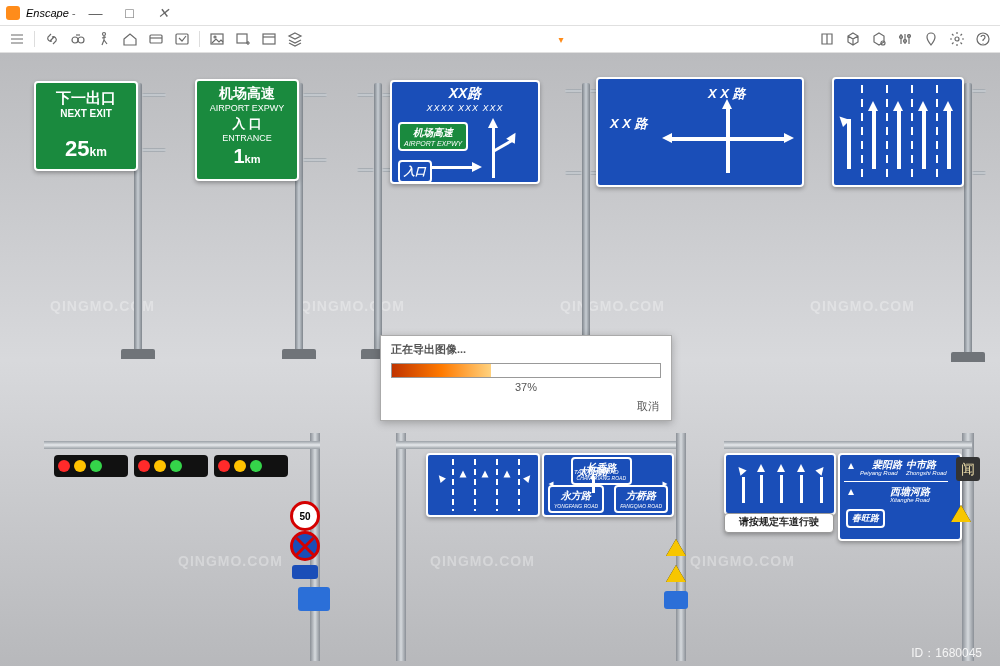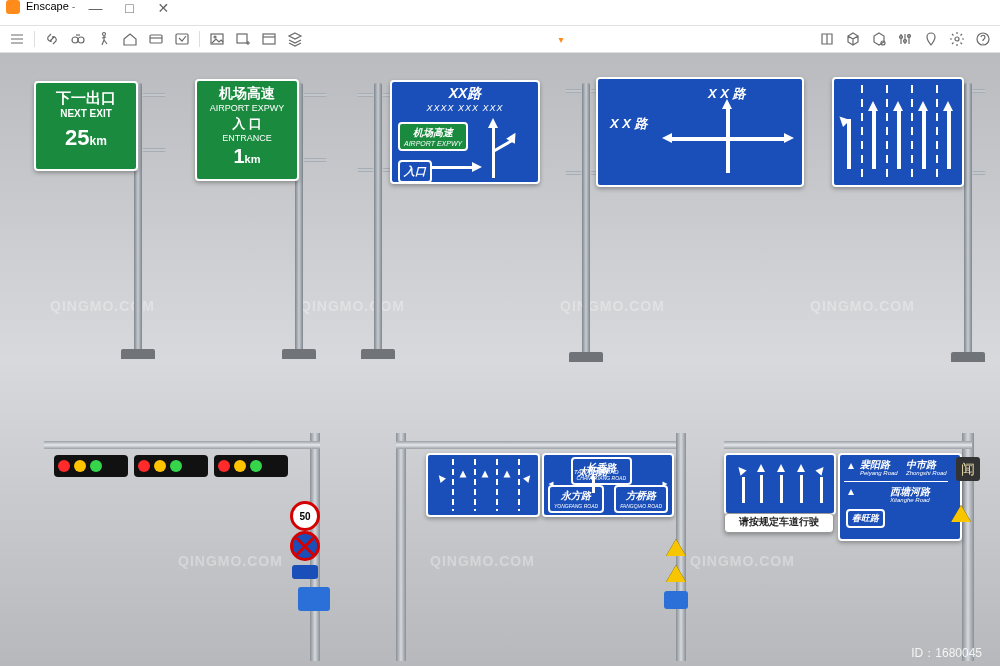--- a/index.html
+++ b/index.html
@@ -1,16 +1,16 @@
 <!DOCTYPE html>
 <html><head>
 <meta charset="utf-8">
 <style>
   html, body { margin:0; padding:0; width:1000px; height:666px; font-family:"Microsoft YaHei", Arial, sans-serif; overflow:hidden; background:#f0f0f0; }
-  .titlebar { height:25px; background:#fff; display:flex; align-items:flex-start; padding:0 6px; font-size:11px; border-bottom:1px solid #e0e0e0; }
+  .titlebar { height:25px; background:#fff; display:flex; align-items:center; padding:0 6px; font-size:11px; border-bottom:1px solid #e0e0e0;font-style:italic; }
   .tb-icon { width:14px; height:14px; background:#ff8c1a; border-radius:3px; margin-right:6px; }
   .tb-title { color:#454545; flex:1; white-space:nowrap; overflow:hidden; }
   .tb-ctrl { width:34px; text-align:center; color:#666; font-size:14px; cursor:pointer; }
   .toolbar { height:26px; background:#fff; display:flex; align-items:center; padding:0 8px; border-bottom:1px solid #e0e0e0; gap:8px; }
   .tool { width:18px; height:18px; display:flex; align-items:center; justify-content:center; }
   .tool svg { width:16px; height:16px; stroke:#6a6a6a; fill:none; stroke-width:1.2; }
   .tool-spacer { flex:1; }
   .caret { width:10px; text-align:center; color:#ff8c1a; font-size:10px; }
   .viewport { position:relative; width:1000px; height:615px; background:#c7c8cc; overflow:hidden; background-image:linear-gradient(#babbbe,#d8d9dc 50%,#b7b8bb); }
   .wm { position:absolute; color:rgba(255,255,255,.32); font-size:14px; font-weight:600; letter-spacing:1px; pointer-events:none; }
@@ -181,21 +181,21 @@
 
   <div class="pole" style="left:134px;top:30px;width:8px;height:270px"></div>
   <div class="base" style="left:121px;top:296px"></div>
   <div class="arm" style="left:44px;top:40px;width:90px"></div>
   <div class="arm" style="left:44px;top:95px;width:90px"></div>
   <div class="arm" style="left:142px;top:40px;width:24px"></div>
   <div class="arm" style="left:142px;top:95px;width:24px"></div>
   <div class="sign green" style="left:34px;top:28px;width:100px;height:80px;padding-top:6px">
     <div style="font-size:15px">下一出口</div>
     <div style="font-size:10px">NEXT EXIT</div>
-    <div style="font-size:22px;margin-top:6px"><span>25</span><span style="font-size:12px">km</span></div>
+    <div style="font-size:22px;margin-top:17px"><span>25</span><span style="font-size:12px">km</span></div>
   </div>
 
   <div class="pole" style="left:295px;top:30px;width:8px;height:270px"></div>
   <div class="base" style="left:282px;top:296px"></div>
   <div class="arm" style="left:205px;top:40px;width:90px"></div>
   <div class="arm" style="left:205px;top:105px;width:90px"></div>
   <div class="arm" style="left:303px;top:40px;width:24px"></div>
   <div class="arm" style="left:303px;top:105px;width:24px"></div>
   <div class="sign green" style="left:195px;top:26px;width:100px;height:94px;padding-top:4px">
     <div style="font-size:14px">机场高速</div>
@@ -335,30 +335,38 @@
     <div class="arrowUp" style="left:90px;top:10px;transform:scale(.8) rotate(40deg)"></div>
     <div class="line" style="left:16px;top:22px;width:3px;height:26px"></div>
     <div class="line" style="left:34px;top:20px;width:3px;height:28px"></div>
     <div class="line" style="left:54px;top:20px;width:3px;height:28px"></div>
     <div class="line" style="left:74px;top:20px;width:3px;height:28px"></div>
     <div class="line" style="left:94px;top:22px;width:3px;height:26px"></div>
   </div>
   <div class="sign white" style="left:724px;top:460px;width:108px;height:18px;font-size:10px;line-height:16px;border:1px solid #999">请按规定车道行驶</div>
   <div class="sign blue" style="left:838px;top:400px;width:112px;height:78px;font-size:10px;text-align:left;padding:3px 4px">
     <div class="arrowUp" style="left:6px;top:6px;transform:scale(.6)"></div>
-    <span style="position:absolute;left:20px;top:3px">裴阳路</span>
+    <span style="position:absolute;left:32px;top:3px">裴阳路</span>
     <span style="position:absolute;left:66px;top:3px">中市路</span>
     <span class="small" style="position:absolute;left:20px;top:15px;font-size:6px">Peiyang Road</span>
     <span class="small" style="position:absolute;left:66px;top:15px;font-size:6px">Zhongshi Road</span>
     <div class="line" style="left:4px;top:26px;width:104px;height:1px"></div>
     <div class="arrowUp" style="left:6px;top:32px;transform:scale(.6)"></div>
     <span style="position:absolute;left:50px;top:30px">西塘河路</span>
     <span class="small" style="position:absolute;left:50px;top:42px;font-size:6px">Xitanghe Road</span>
     <div class="od" style="position:absolute;left:6px;top:54px;padding:1px 4px;font-size:9px">春旺路</div>
   </div>
   <div style="position:absolute;left:956px;top:404px;width:24px;height:24px;background:#333;color:#e8d9a6;border-radius:3px;text-align:center;font-size:14px;line-height:24px">闻</div>
   <div class="tri" style="left:951px;top:452px"></div>
 
+  <div class="dlg">
+    <div class="dlg-title">正在导出图像...</div>
+    <div class="dlg-bar">
+        <div class="dlg-fill"></div>
+      </div>
+    <div class="dlg-pct">37%</div>
+    <div class="dlg-cancel">取消</div>
+  </div>
 
   <div style="position:absolute;right:18px;bottom:6px;color:rgba(255,255,255,.85);font-size:12px">
     <span>ID：</span><span>1680045</span>
   </div>
 </div>
 
 </body></html>

